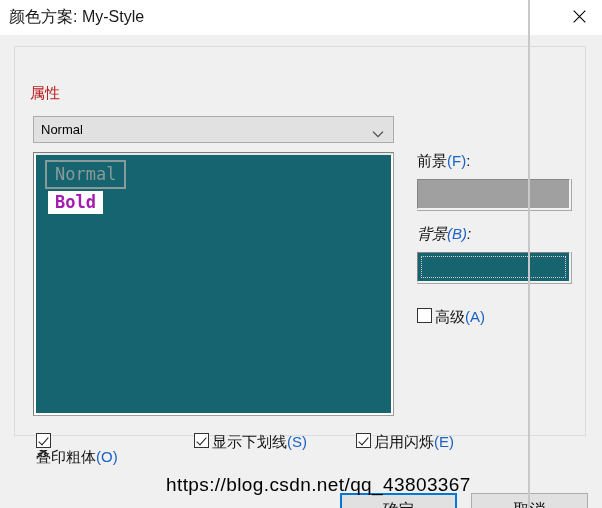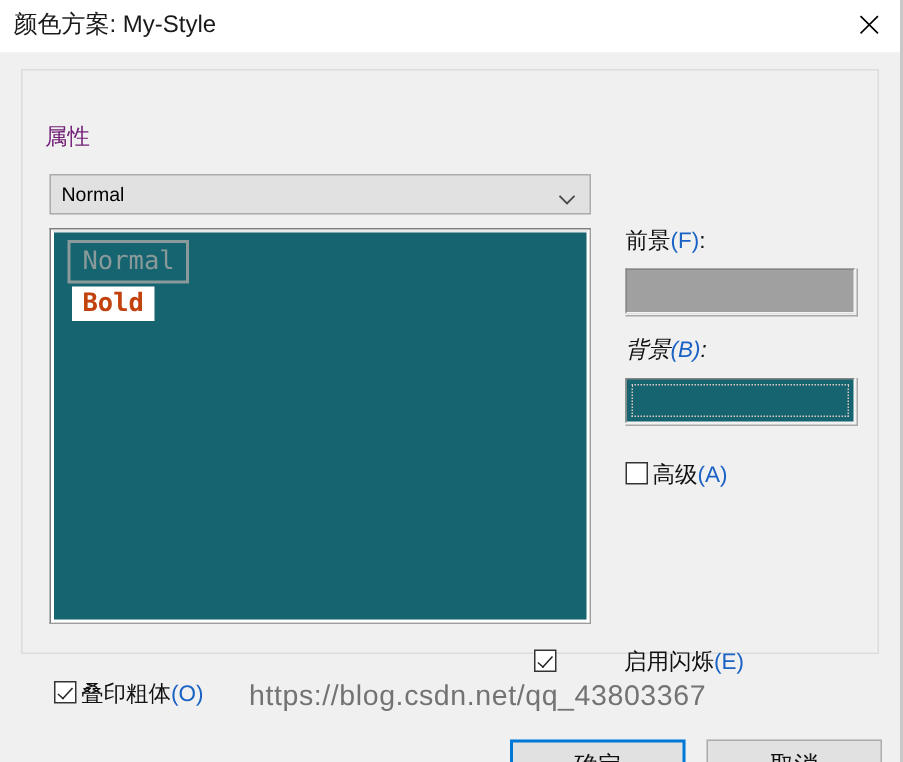--- a/index.html
+++ b/index.html
@@ -10,21 +10,21 @@
     width: 602px;
     height: 508px;
     overflow: hidden;
     font-family: "Liberation Sans", "DejaVu Sans", sans-serif;
     background: #f0f0f0;
     -webkit-font-smoothing: none;
   }
 
   #window {
     position: relative;
-    width: 602px;
+    width: 530px;
     height: 508px;
     background: #f0f0f0;
     box-sizing: border-box;
   }
 
   
   #titlebar {
     position: absolute;
     left: 0; top: 0;
     width: 602px;
@@ -80,23 +80,22 @@
     border: 1px solid #dcdcdc;
     box-sizing: border-box;
   }
   #groupbox-label {
     position: absolute;
     left: 26px;
     top: 49px;
     background: #f0f0f0;
     padding: 0 5px 0 4px;
     font-size: 15px;
-    color: #701a75;
+    color: #b91c1c;
     line-height: 17px;
-    font-family: Liberation Mono, monospace;
   }
 
   
   #combo {
     position: absolute;
     left: 33px;
     top: 81px;
     width: 361px;
     height: 27px;
     background: #e1e1e1;
@@ -235,23 +234,23 @@
     transform: rotate(42deg);
   }
   .cb-text {
     font-size: 15px;
     color: #111;
     line-height: 17px;
   }
   .cb-text .accel { color: #1a62c4; }
 
   #cb-advanced { left: 417px; top: 273px; }
-  #cb-bold     { left: 36px;  top: 419px; }
+  #cb-bold     { left: 36px;  top: 398px; flex-direction: column; }
   #cb-underline{ left: 194px; top: 398px; }
-  #cb-blink    { left: 356px; top: 398px; gap: 42px; }
+  #cb-blink    { left: 356px; top: 398px; }
 
   
   .dlg-button {
     position: absolute;
     width: 117px;
     height: 34px;
     background: #e1e1e1;
     border: 1px solid #adadad;
     box-sizing: border-box;
     display: flex;
@@ -264,23 +263,23 @@
   .dlg-button.default {
     border: 2px solid #0078d7;
   }
   #btn-ok     { left: 340px; top: 458px; }
   #btn-cancel { left: 471px; top: 458px; }
 
   
   #watermark {
     position: absolute;
     left: 166px;
-    top: 454px;
+    top: 474px;
     font-size: 19px;
-    color: #737373;
+    color: #000000;
     letter-spacing: 0.4px;
     white-space: nowrap;
     pointer-events: none;
     font-family: "Liberation Sans", sans-serif;
   }
 </style>
 </head>
 <body>
 
 <div id="window">
@@ -305,21 +304,21 @@
         <svg width="12" height="9" viewBox="0 0 12 9" aria-hidden="true">
           <path d="M1 1.6 L6 6.6 L11 1.6" stroke="#4a4a4a" stroke-width="1.3" fill="none"></path>
         </svg>
       </span>
     </div>
 
     <div id="preview">
       <div id="preview-inner">
         <div id="preview-surface" style="background: rgb(21, 100, 111);">
           <span class="sample" id="sample-normal" style="color: rgb(138, 154, 154); background: transparent;">Normal</span>
-          <span class="sample" id="sample-bold" style="color: #c2410c; background: rgb(255, 255, 255);">Bold</span>
+          <span class="sample" id="sample-bold" style="color: #a21caf; background: rgb(255, 255, 255);">Bold</span>
         </div>
       </div>
     </div>
 
     <div class="field-label" id="fg-label"><span>前景</span><span class="accel">(F)</span><span>:</span></div>
     <div class="swatch-shadow" id="fg-swatch-wrap">
       <div class="swatch" id="fg-swatch" style="background: rgb(160, 160, 160);"></div>
     </div>
 
     <div class="field-label" id="bg-label"><span>背景</span><span class="accel">(B)</span><span>:</span></div>
@@ -332,20 +331,24 @@
     <div class="cb-row" id="cb-advanced">
       <span class="cb-box"></span>
       <span class="cb-text"><span>高级</span><span class="accel">(A)</span></span>
     </div>
 
     <div class="cb-row" id="cb-bold">
       <span class="cb-box checked"></span>
       <span class="cb-text"><span>叠印粗体</span><span class="accel">(O)</span></span>
     </div>
 
+    <div class="cb-row" id="cb-underline">
+      <span class="cb-box checked"></span>
+      <span class="cb-text"><span>显示下划线</span><span class="accel">(S)</span></span>
+    </div>
 
     <div class="cb-row" id="cb-blink">
       <span class="cb-box checked"></span>
       <span class="cb-text"><span>启用闪烁</span><span class="accel">(E)</span></span>
     </div>
 
     <div class="dlg-button default" id="btn-ok">确定</div>
     <div class="dlg-button" id="btn-cancel">取消</div>
   </div>
 

